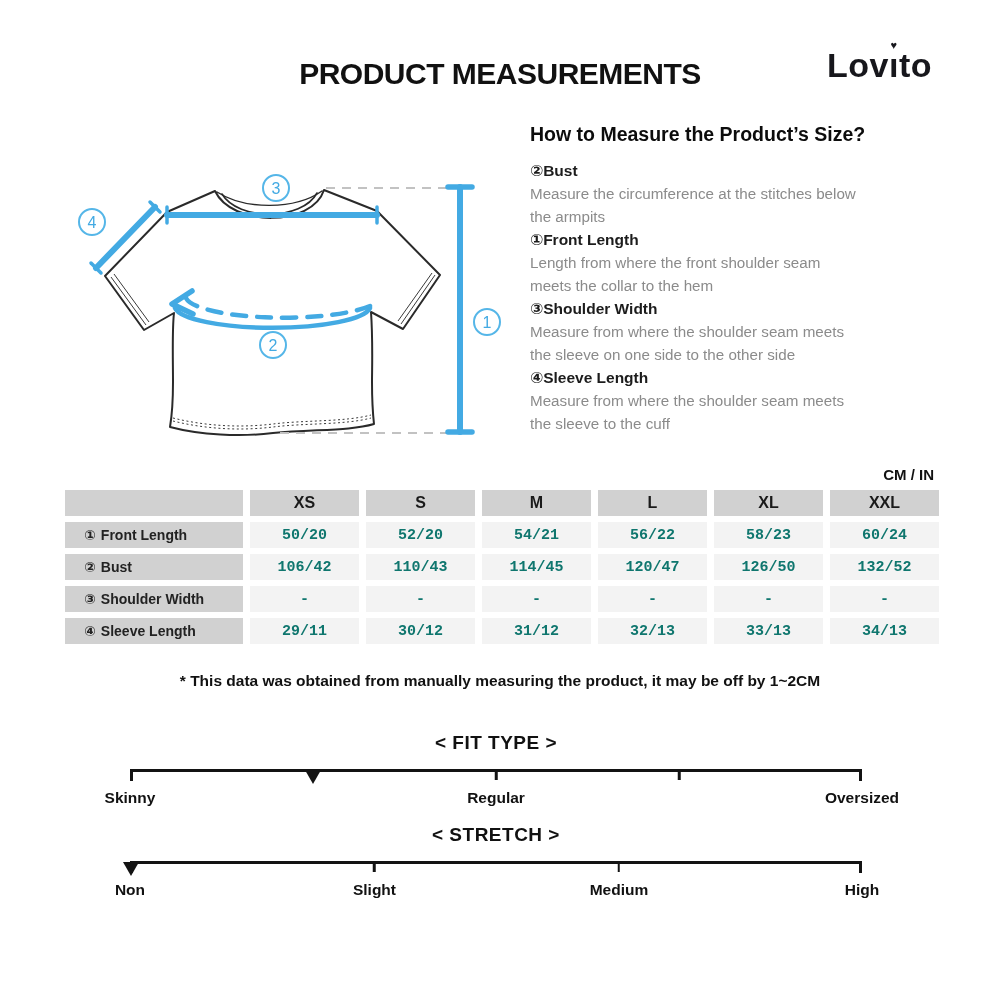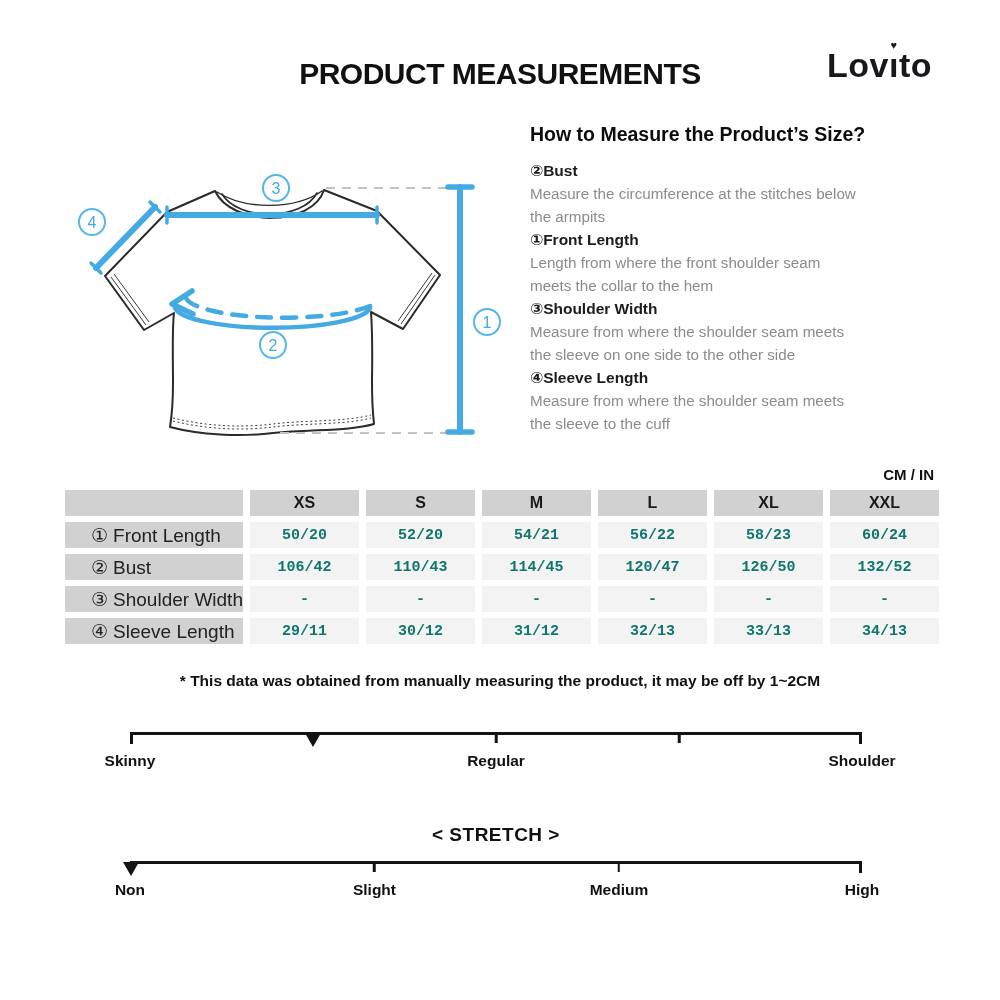--- a/index.html
+++ b/index.html
@@ -24,22 +24,22 @@
   .howto-label{font-size:15.5px;font-weight:bold;color:#1c1c1c;line-height:23px;}
   .howto-desc{font-size:15.2px;color:#8b8b8b;line-height:23px;white-space:pre-line;}
 
   
   .unit{position:absolute;right:66px;top:466px;font-size:15px;font-weight:bold;color:#111;text-align:center;}
   table.size-table{position:absolute;left:58px;top:484px;border-collapse:separate;
         border-spacing:7px 6px;table-layout:fixed;}
   .size-table th,.size-table td{height:26px;padding:0;vertical-align:middle;}
   .size-table th{background:#d1d1d1;font-size:16px;font-weight:bold;color:#1a1a1a;width:109px;}
   .size-table th.corner{background:#d1d1d1;width:178px;}
-  .size-table td.rowlabel{background:#d1d1d1;font-size:19px;font-weight:normal;
-        text-align:left;padding-left:26px;color:#222;}
+  .size-table td.rowlabel{background:#d1d1d1;font-size:14px;font-weight:bold;
+        text-align:left;padding-left:19px;color:#222;}
   .size-table td.val{background:#f3f3f3;font-size:15px;font-weight:bold;text-align:center;color:#0f766e;font-family:Liberation Mono, monospace;}
   .size-table .cnum{margin-right:5px;}
 
   .footnote{position:absolute;left:0;right:0;top:672px;text-align:center;
         font-size:15.5px;font-weight:bold;color:#111;}
 
   
   .scale{position:absolute;left:130px;width:732px;}
   .scale-title{text-align:center;font-size:19px;font-weight:bold;letter-spacing:.5px;
         color:#111;margin-bottom:15px;}
@@ -197,31 +197,32 @@
         <td class="val">32/13</td>
         <td class="val">33/13</td>
         <td class="val">34/13</td>
       </tr>
     </tbody>
   </table>
 
   <div class="footnote">* This data was obtained from manually measuring the product, it may be off by 1~2CM</div>
 
   <div class="scale" style="top:732px;">
+    <div class="scale-title">&lt; FIT TYPE &gt;</div>
     <div class="scale-line">
       <span class="cap l"></span>
       <span class="cap r"></span>
       <span class="tick" style="left:50%;"></span>
       <span class="tick" style="left:75%;"></span>
       <span class="marker" style="left:25%;"></span>
     </div>
     <div class="scale-labels">
       <span style="left:0;">Skinny</span>
       <span style="left:50%;">Regular</span>
-      <span style="left:100%;">Shoulder</span>
+      <span style="left:100%;">Oversized</span>
     </div>
   </div>
 
   <div class="scale" style="top:824px;">
     <div class="scale-title">&lt; STRETCH &gt;</div>
     <div class="scale-line">
       <span class="cap l"></span>
       <span class="cap r"></span>
       <span class="tick" style="left:33.4%;"></span>
       <span class="tick" style="left:66.8%;"></span>

